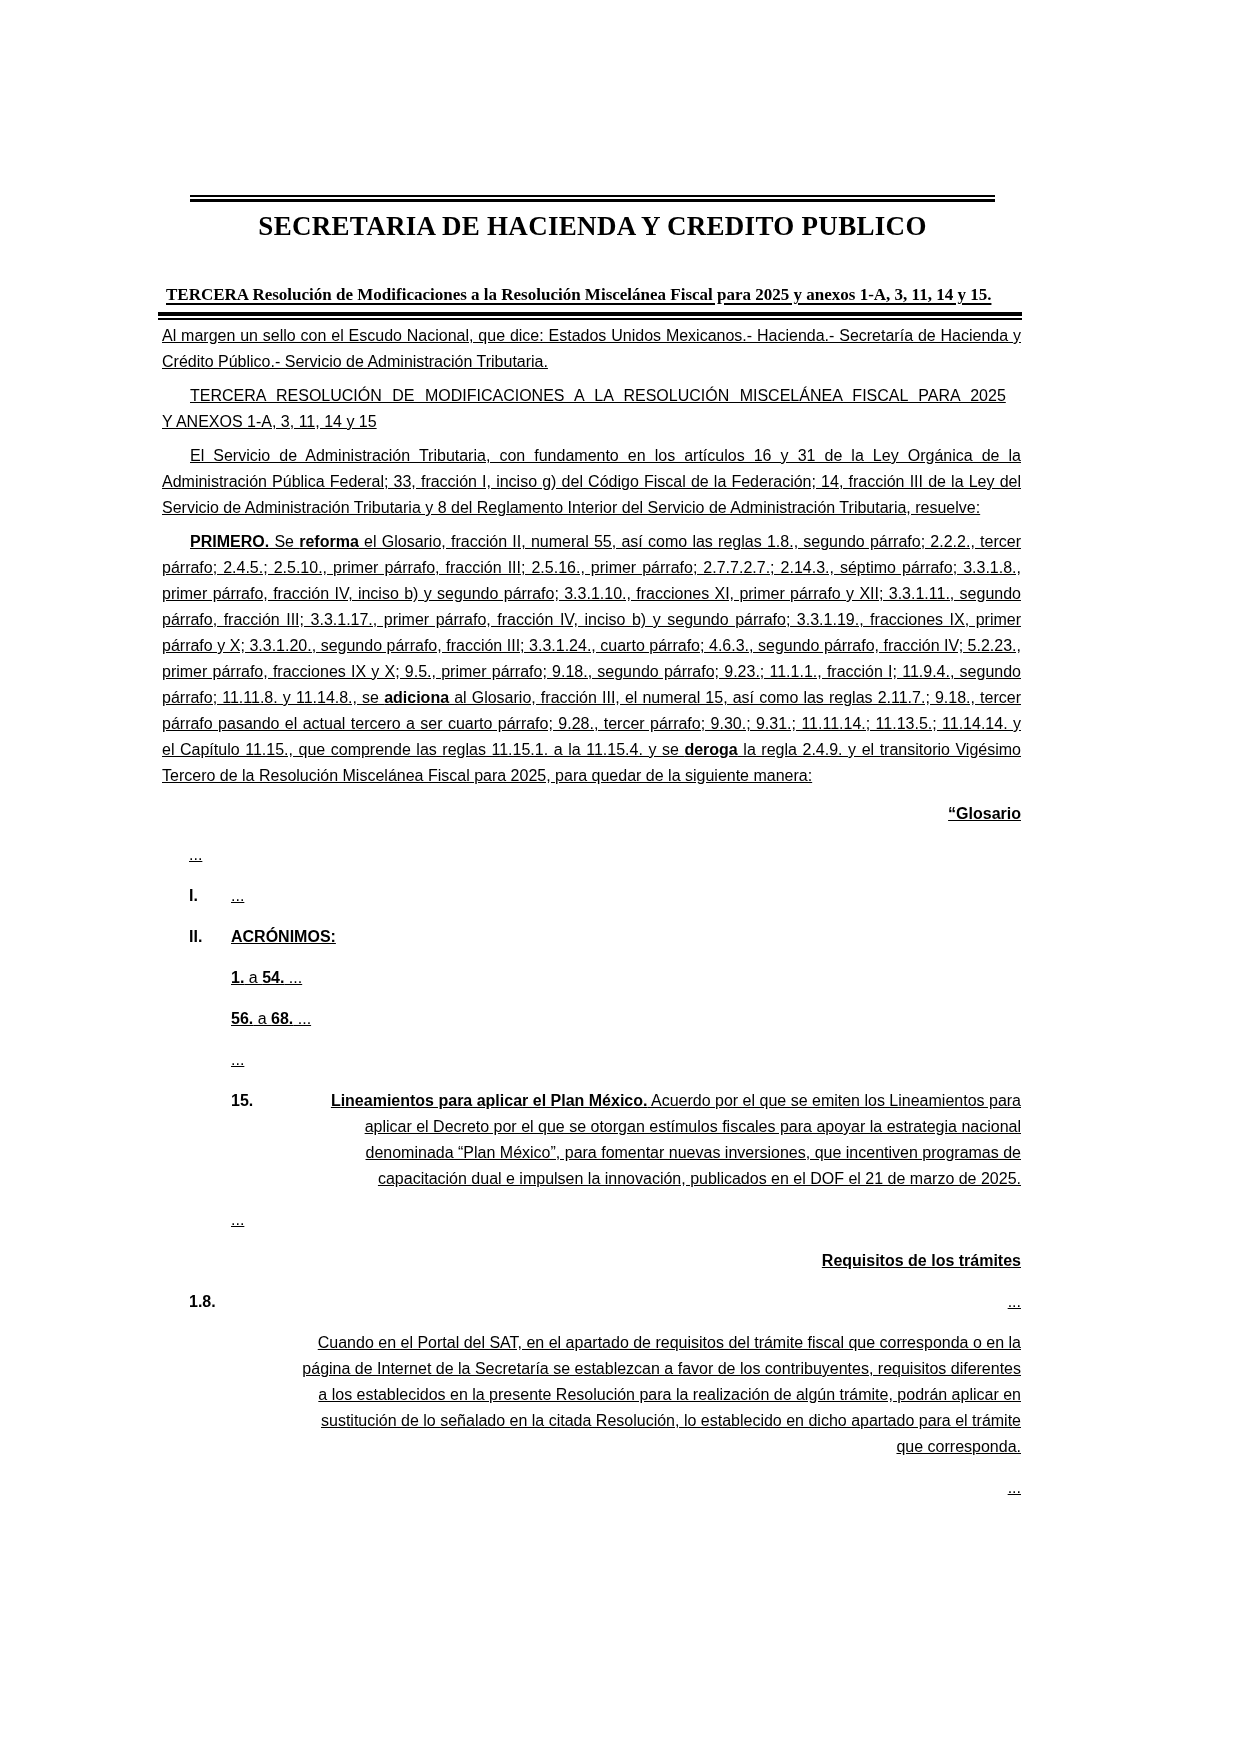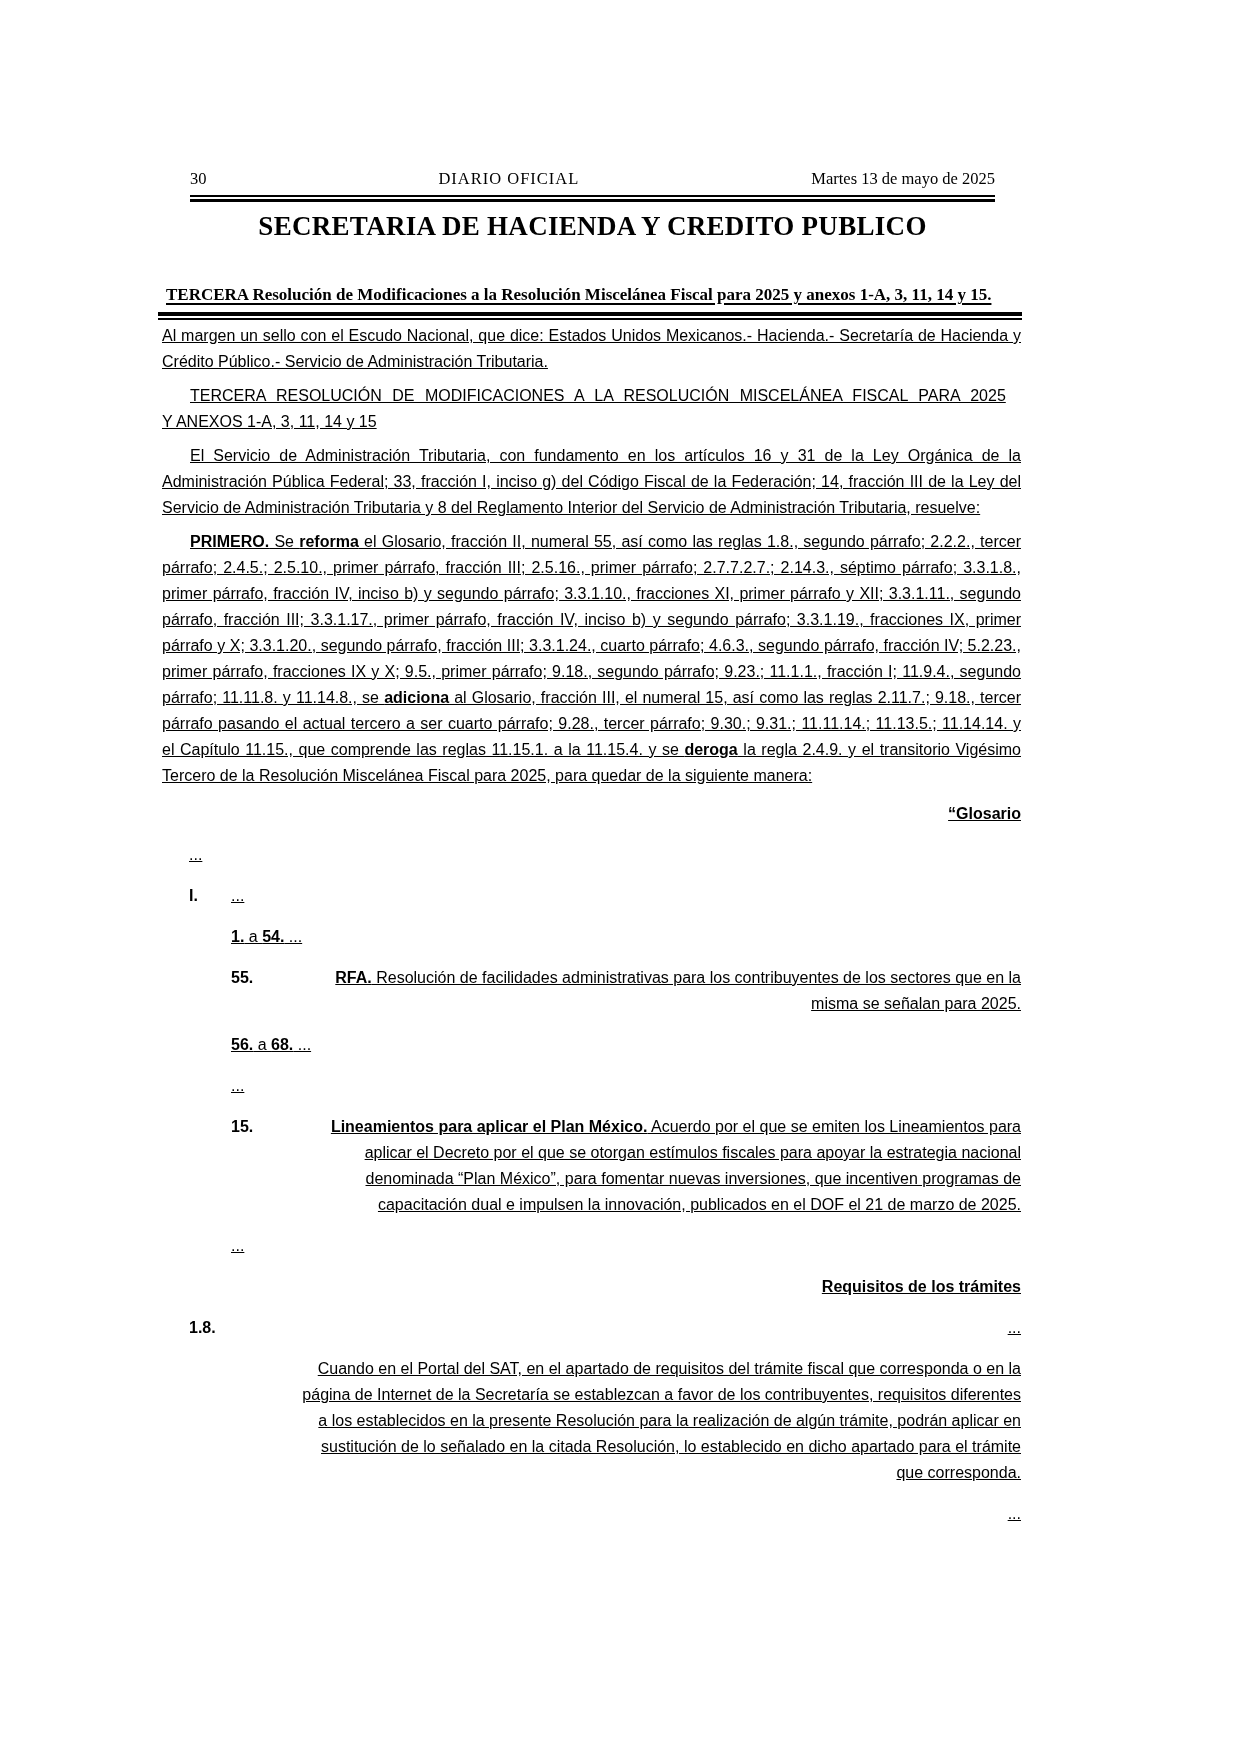--- a/index.html
+++ b/index.html
@@ -59,25 +59,20 @@
   .lblB { position:absolute; left:69px; top:0; font-weight:bold; }
   .padA { padding-left:27px; }
   .padB { padding-left:69px; }
   .padC { padding-left:129px;text-align:right; }
 </style>
 </head>
 <body>
 
 <div class="page">
 
-  <div class="page-header">
-    <span>30</span>
-    <span class="pub-name">DIARIO OFICIAL</span>
-    <span>Martes 13 de mayo de 2025</span>
-  </div>
   <div class="header-rule">
     <div class="r1"></div>
       <div class="r2"></div>
   </div>
 
   <div class="doc-title">SECRETARIA DE HACIENDA Y CREDITO PUBLICO</div>
 
   <div class="banner"><span class="u">TERCERA Resolución de Modificaciones a la Resolución Miscelánea Fiscal para 2025 y anexos 1-A, 3, 11, 14 y 15.</span></div>
   <div class="banner-rule">
     <div class="br1"></div>
@@ -98,29 +93,29 @@
 
     <div class="row">
       <div class="padA">...</div>
     </div>
 
     <div class="row">
       <span class="lblA">I.</span>
       <div class="padB">...</div>
     </div>
 
+    <div class="row">
+      <span class="lblA">II.</span>
+      <div class="padB b">ACRÓNIMOS:</div>
+    </div>
 
     <div class="row">
       <div class="padB"><span class="b">1.</span><span> a </span><span class="b">54.</span><span> ...</span></div>
     </div>
 
-    <div class="row">
-      <span class="lblB">55.</span>
-      <div class="padC j"><span class="b">RFA.</span><span> Resolución de facilidades administrativas para los contribuyentes de los sectores que en la misma se señalan para 2025.</span></div>
-    </div>
 
     <div class="row">
       <div class="padB"><span class="b">56.</span><span> a </span><span class="b">68.</span><span> ...</span></div>
     </div>
 
 
     <div class="row">
       <div class="padB">...</div>
     </div>
 

